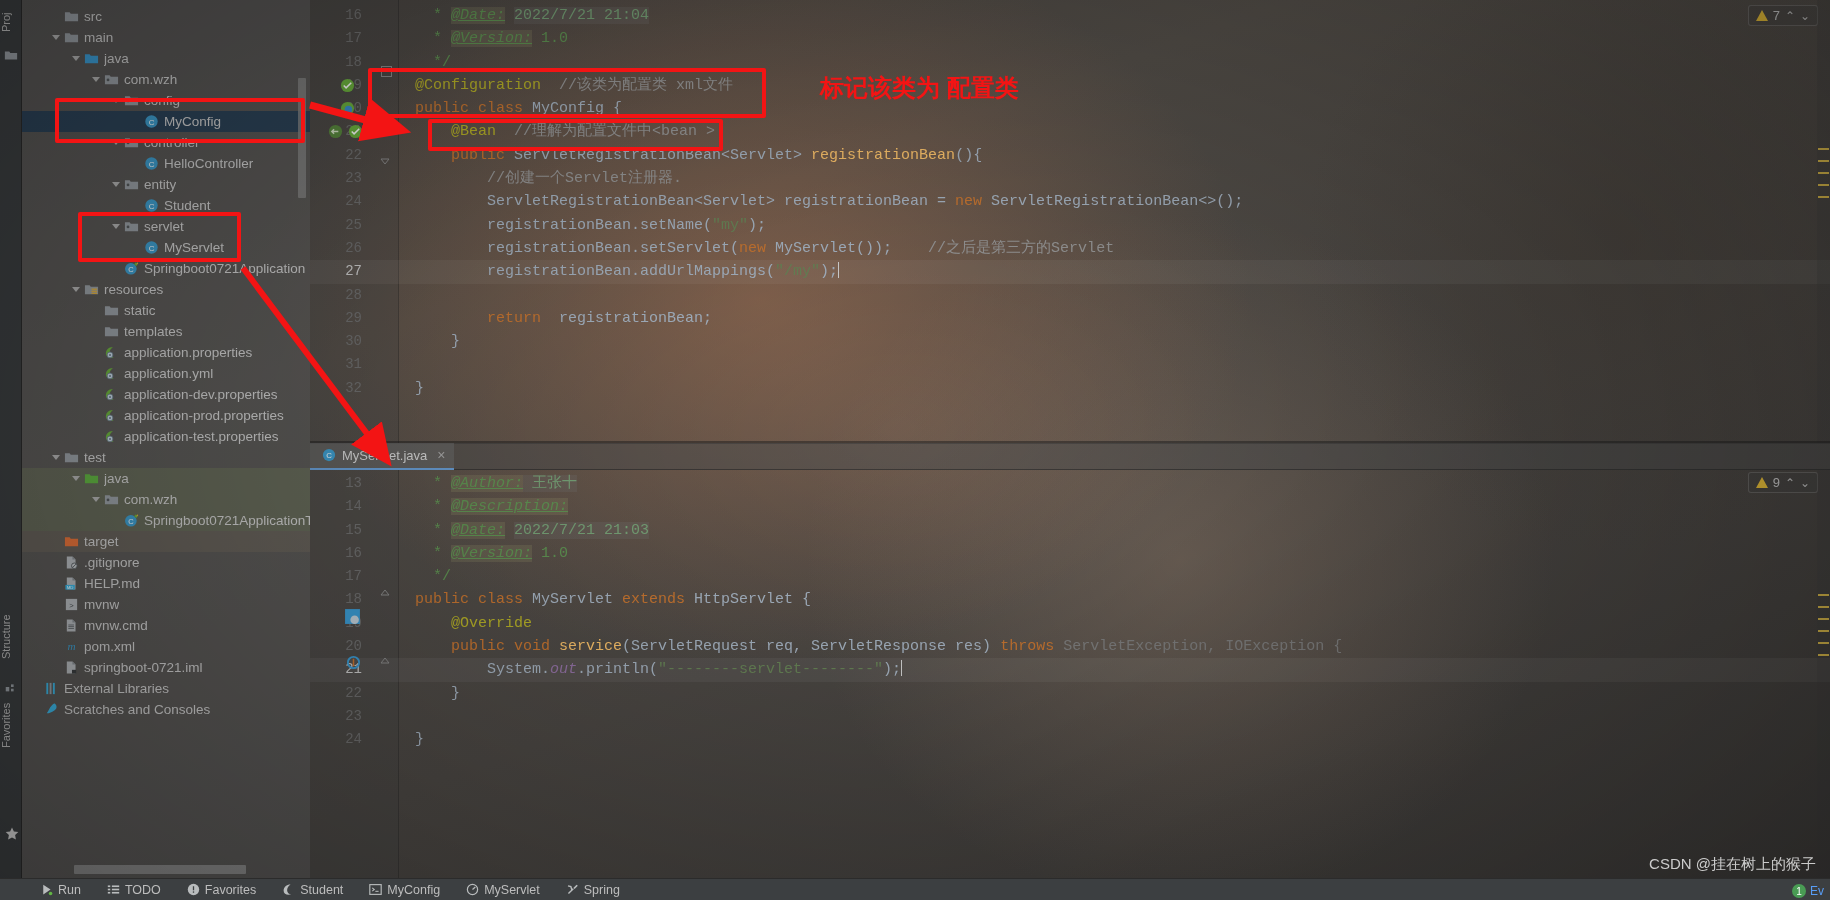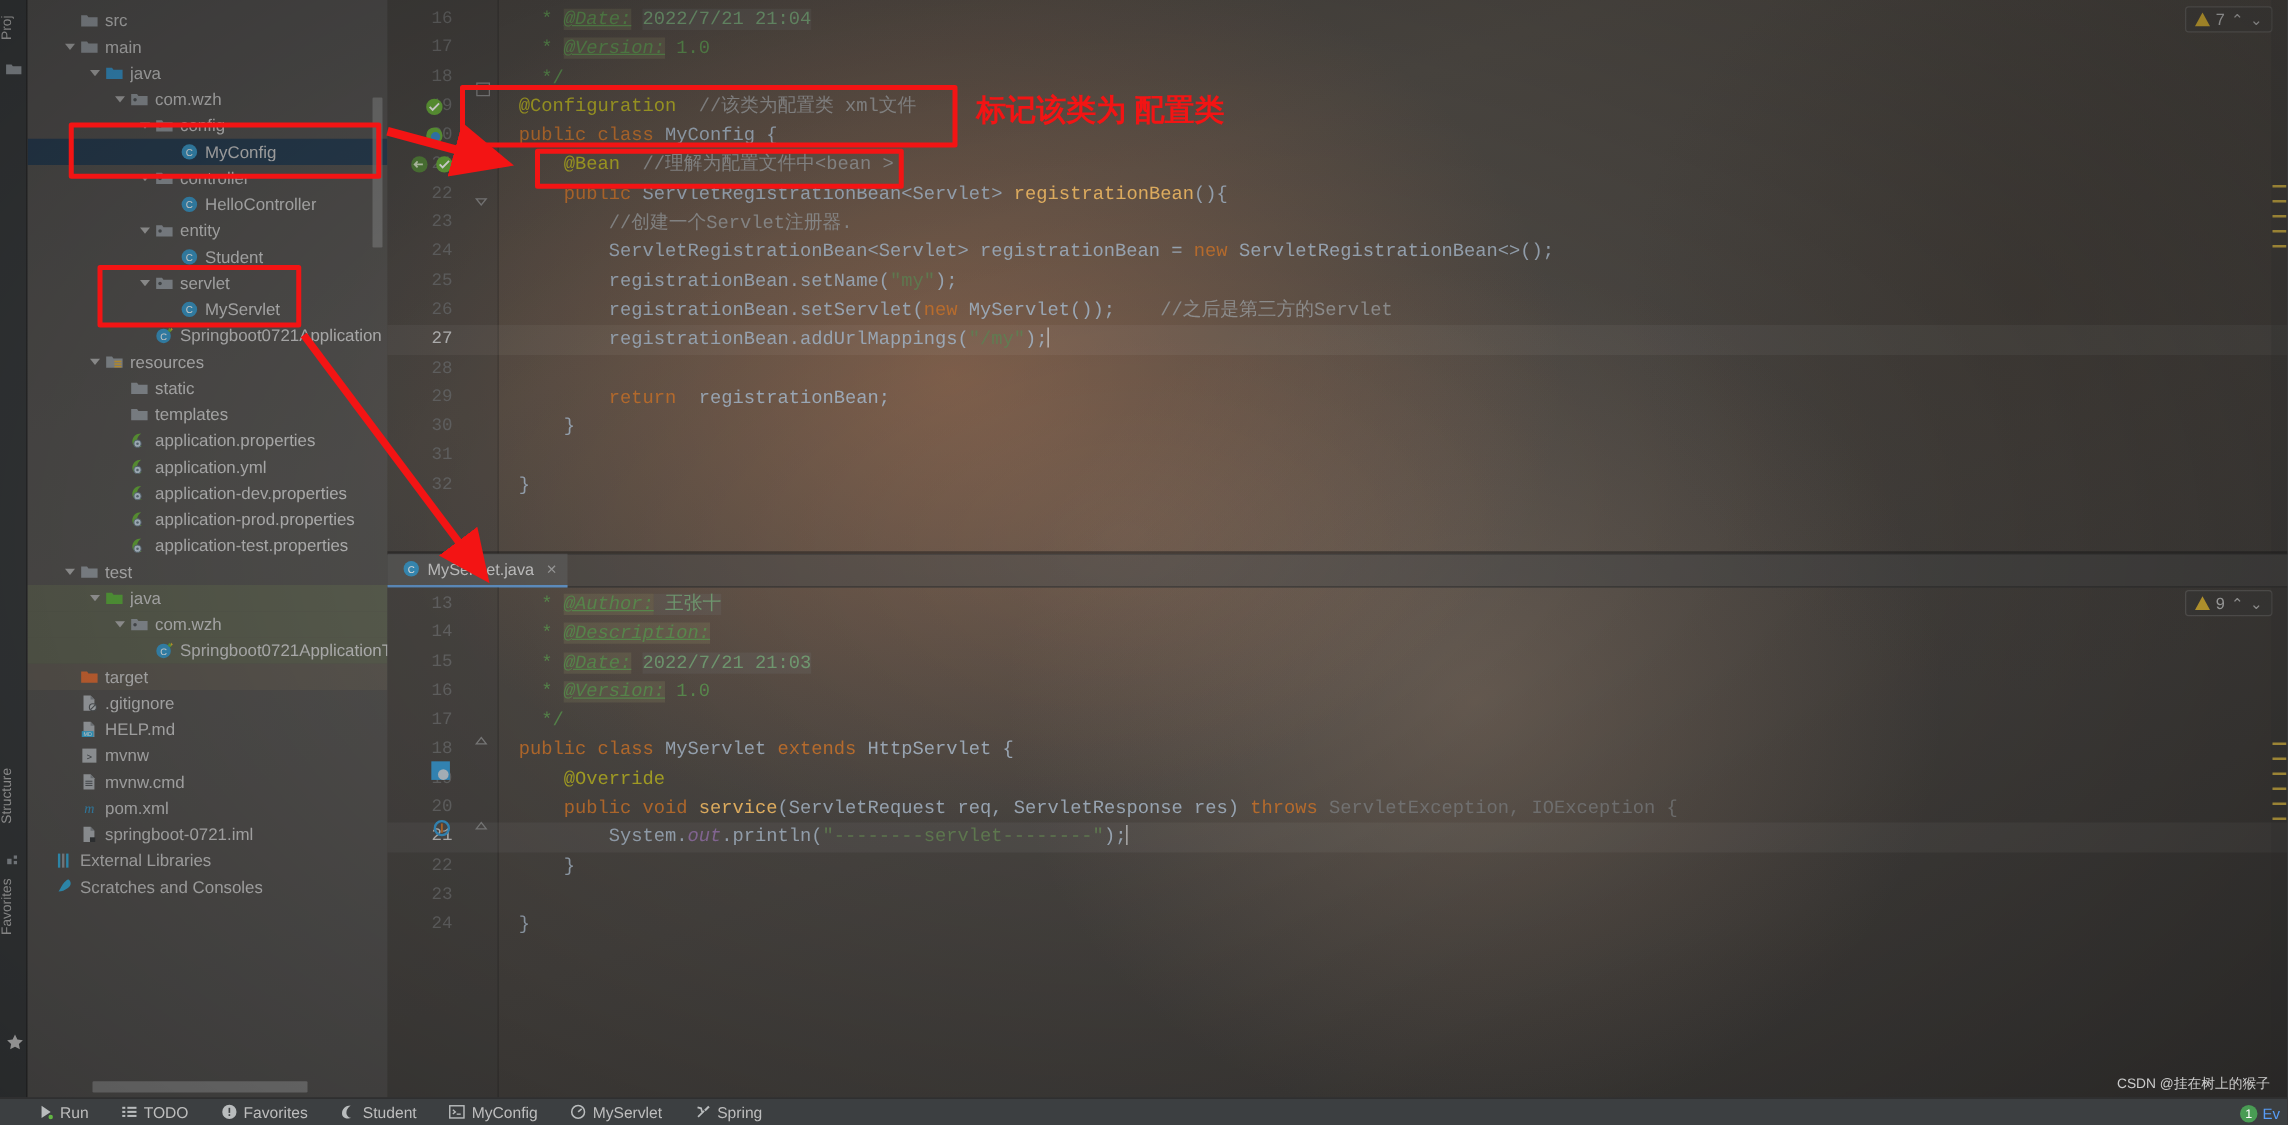--- a/index.html
+++ b/index.html
@@ -146,24 +146,24 @@
   svg.arrows { position:absolute; left:0; top:0; width:1830px; height:900px; pointer-events:none; }
 
   
   .bottombar {
     position:absolute; left:0; bottom:0; width:1830px; height:22px;
     background:#3c3f41; border-top:1px solid #2b2b2b;
     display:flex; align-items:center; gap:0px;
     color:#bdbdbd; font-size:12.5px;
   }
   .bb-item { display:flex; align-items:center; gap:5px; padding:0 13px; }
-  .bb-item:first-child { padding-left:30px; }
+  .bb-item:first-child { padding-left:40px; }
   .watermark {
     position:absolute; right:14px; bottom:26px;
-    color:#d9d9d9; font-size:11px; opacity:0.92;
+    color:#d9d9d9; font-size:15px; opacity:0.92;
     font-family:"Liberation Sans", sans-serif; white-space:nowrap;
   }
   .evt { position:absolute; right:6px; bottom:2px; display:flex; align-items:center; gap:4px; font-size:12px; color:#589df6;}
   .evt .badge {
     width:14px;height:14px;border-radius:50%;background:#499c54;color:#fff;
     font-size:10px;display:flex;align-items:center;justify-content:center;
   }
   
   .hscroll { position:absolute; left:52px; bottom:4px; width:172px; height:9px; background:#888; border-radius:1px;}
   
@@ -675,21 +675,21 @@
       </div>
     </div>
   </div>
 
   <div class="vignette"></div>
 
   <div class="redbox" style="left:55px;  top:98px;  width:250px; height:45px;"></div>
   <div class="redbox" style="left:78px;  top:212px; width:163px; height:50px;"></div>
   <div class="redbox" style="left:368px; top:68px;  width:398px; height:50px;"></div>
   <div class="redbox" style="left:428px; top:119px; width:295px; height:32px;"></div>
-  <div class="redtext" style="left:781px; top:72px;">标记该类为  配置类</div>
+  <div class="redtext" style="left:820px; top:72px;">标记该类为  配置类</div>
 
   <svg class="arrows">
     <defs>
       <marker id="ah" markerWidth="7" markerHeight="7" refX="4.6" refY="3.2" orient="auto">
         <path d="M0,0 L7,3.2 L0,6.4 z" fill="#f31414"></path>
       </marker>
     </defs>
     <line x1="310" y1="105" x2="395" y2="128" stroke="#f31414" stroke-width="7" marker-end="url(#ah)"></line>
     <line x1="243" y1="268" x2="383" y2="455" stroke="#f31414" stroke-width="6" marker-end="url(#ah)"></line>
   </svg>

